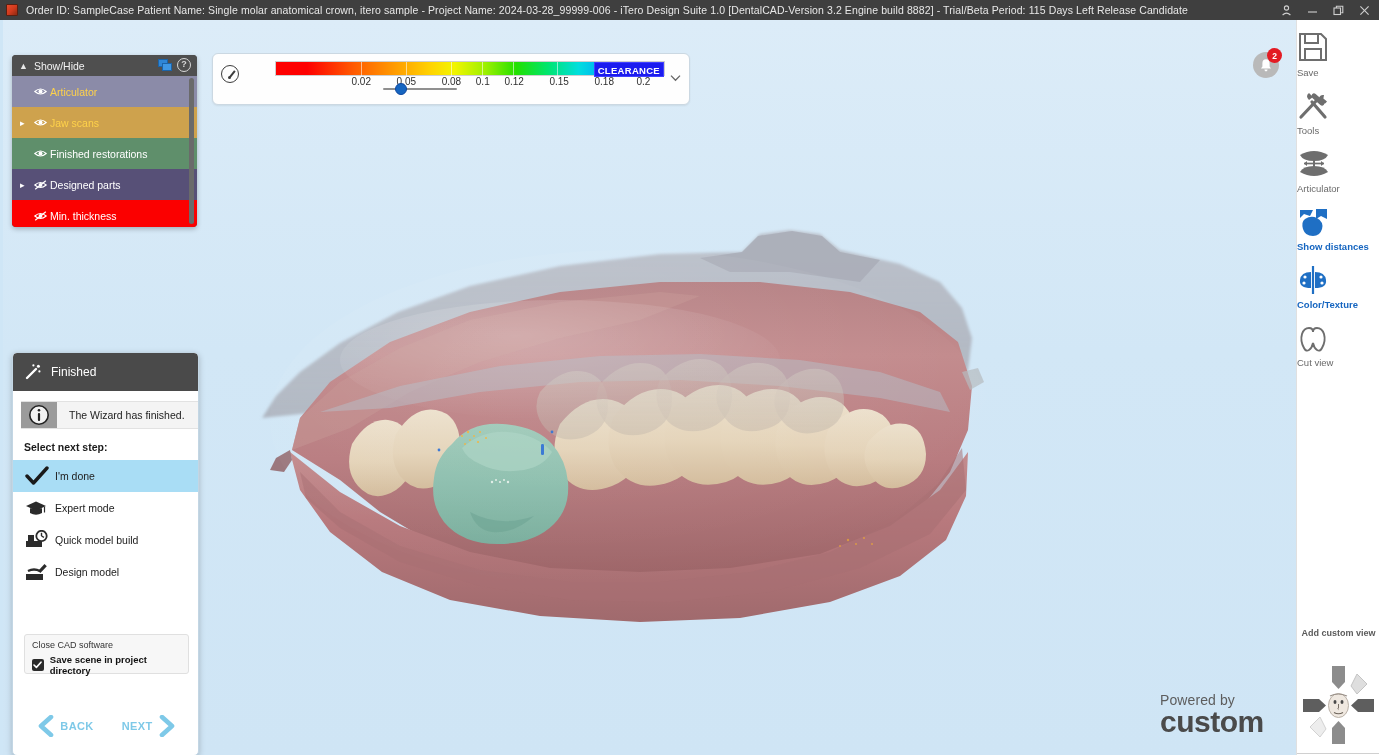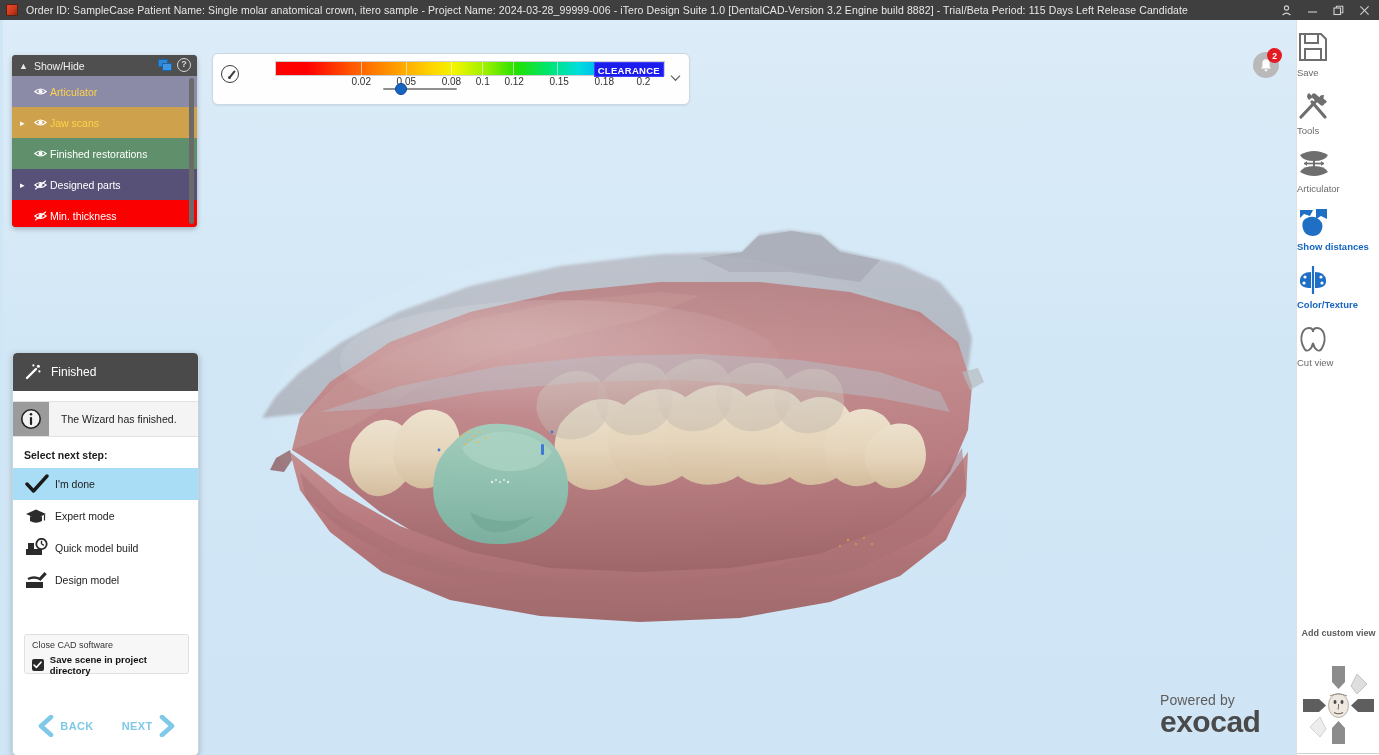--- a/index.html
+++ b/index.html
@@ -137,21 +137,21 @@
     box-shadow: 0 2px 6px rgba(0,0,0,.22); overflow:hidden;
     border:1px solid #c3d6e4;
   }
   .wz-head {
     height: 38px; background:#4a4a4a; color:#ffffff;
     display:flex; align-items:center; padding-left:11px; font-size:12px;
     border-radius:4px 4px 0 0;
   }
   .wz-wandicon { width:18px; height:18px; margin-right:9px; position:relative; }
   .wz-infobar {
-    margin: 10px 0 0 0; height: 36px; display:flex; align-items:stretch;
+    margin: 10px 0 0 8px; height: 28px; display:flex; align-items:stretch;
     background:#f4f4f4; border-top:1px solid #e2e2e2; border-bottom:1px solid #e2e2e2;
   }
   .wz-infoicon {
     width:36px; background:#9b9b9b; display:flex; align-items:center; justify-content:center;
   }
   .wz-infotext {
     flex:1; display:flex; align-items:center; padding-left:12px;
     font-size:10.5px; color:#222;
   }
   .wz-selectlabel {
@@ -600,21 +600,21 @@
   <div class="bell">
     <svg width="14" height="15" viewBox="0 0 14 15">
       <path d="M7 1.2 q3.6 0 3.6 4 v3.2 l1.4 2.2 H2 L3.4 8.4 V5.2 q0 -4 3.6 -4 Z" fill="#ffffff"></path>
       <path d="M5.4 11.6 q0 1.8 1.6 1.8 q1.6 0 1.6 -1.8 Z" fill="#ffffff"></path>
     </svg>
     <span class="bell-badge">2</span>
   </div>
 
   <div class="exologo">
     <div class="exo-powered">Powered by</div>
-    <div class="exo-name">exocad</div>
+    <div class="exo-name">custom</div>
   </div>
 </div>
 
 <div class="rightbar">
 
   <div class="rb-item">
     <span class="rb-icon">
       <svg width="32" height="32" viewBox="0 0 32 32">
         <path d="M3 3 H24 L29 8 V29 H3 Z" fill="none" stroke="#6e6e6e" stroke-width="2"></path>
         <rect x="8" y="3" width="13" height="9" fill="none" stroke="#6e6e6e" stroke-width="2"></rect>

